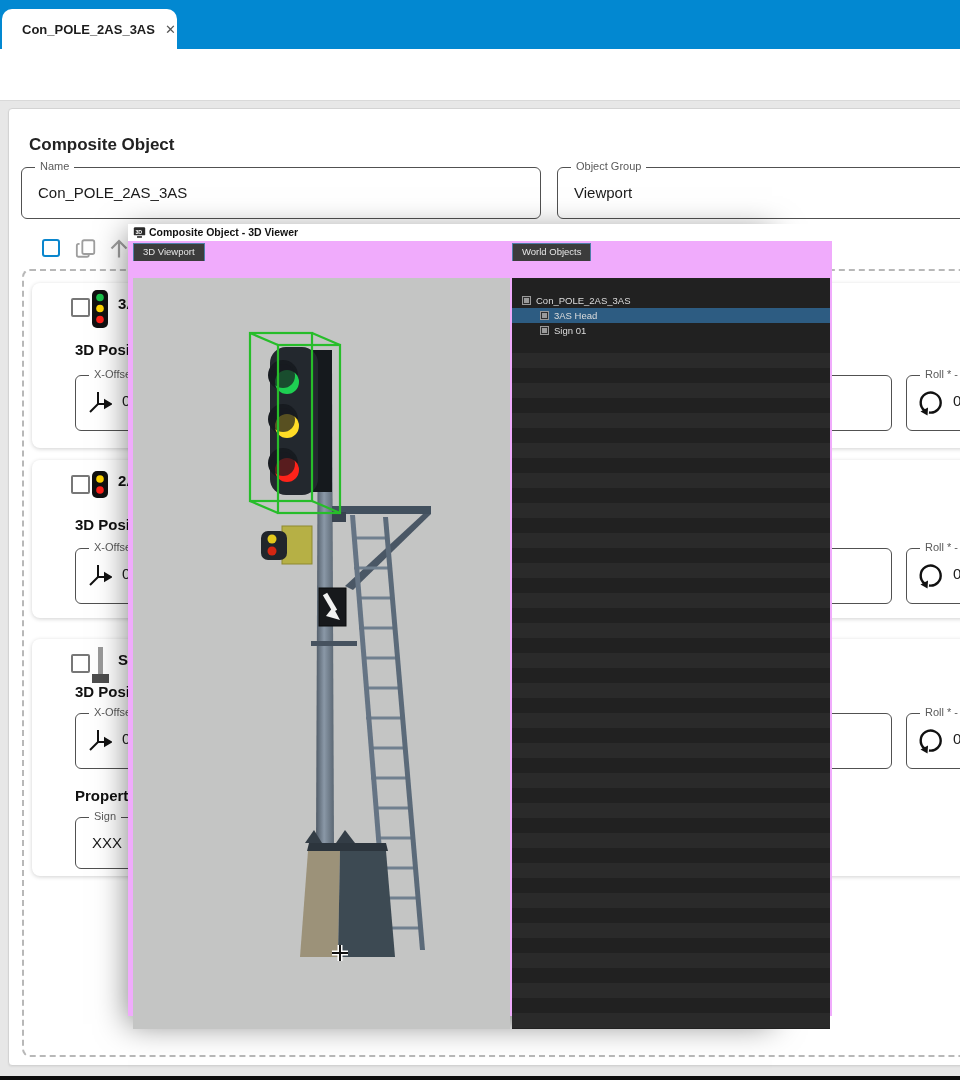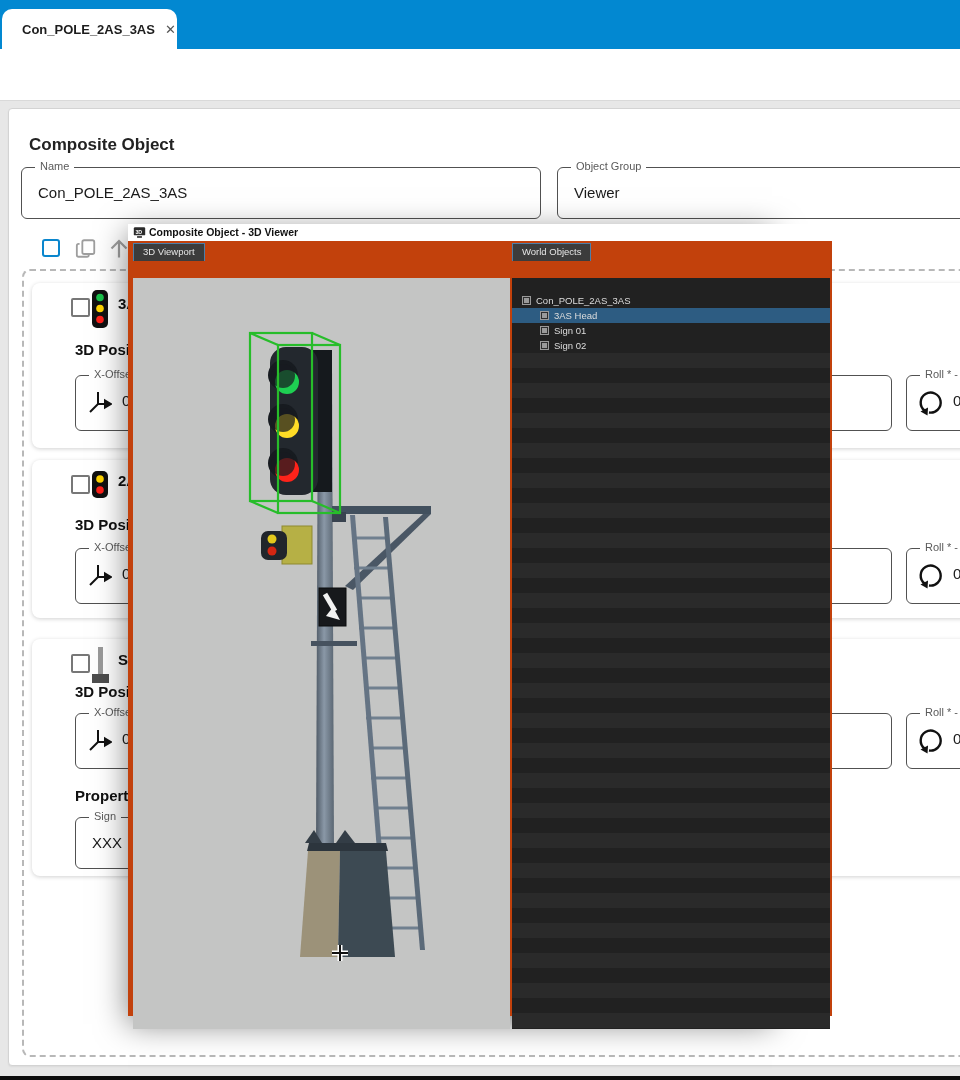--- a/index.html
+++ b/index.html
@@ -49,21 +49,21 @@
     box-shadow:0 1px 4px rgba(0,0,0,.18); }
   .item-card .i-check { position:absolute; left:39px; top:15px; width:19px; height:19px; border:2px solid #777; border-radius:2px; background:#fff; cursor:pointer; }
   .item-card .i-icon { position:absolute; left:58px; top:6px; }
   .item-card .i-title { position:absolute; left:86px; top:12px; font-size:15px; font-weight:700; color:#111; white-space:nowrap; }
   .sec-head { position:absolute; left:43px; font-size:15px; font-weight:700; color:#111; white-space:nowrap; }
 
   
   .modal { position:absolute; left:128px; top:196px; width:644px; height:792px; box-shadow:0 8px 30px rgba(0,0,0,.5);margin-top:28px; }
   .m-titlebar { position:absolute; left:0; top:0; width:704px; height:17px; background:#fff; }
   .m-title { position:absolute; left:21px; top:2px; font-size:10.5px; font-weight:600; color:#111; }
-  .m-body { position:absolute; left:0; top:17px; width:704px; height:775px; background:#c2410c;text-decoration:underline; }
+  .m-body { position:absolute; left:0; top:17px; width:704px; height:775px; background:#f0abfc;text-decoration:underline; }
   .mtab { position:absolute; top:2px; height:18px; background:#3c3c3c; border:1px solid #4d7ea8; border-bottom:none;
     color:#e6e6e6; font-size:9.5px; line-height:16px; padding:0 9px; cursor:pointer; white-space:nowrap; }
   .viewport { position:absolute; left:5px; top:37px; width:377px; height:751px; background:#c4c5c4; overflow:hidden; cursor:crosshair; }
   .wpanel { position:absolute; left:384px; top:37px; width:318px; height:751px; background:#212121; }
   .wsearch { position:absolute; left:0; top:0; width:318px; height:15px; background:#3b3b3b; }
   .wsearch input { width:100%; height:15px; background:transparent; border:none; outline:none;
     color:#cfcfcf; font-size:10px; padding:0 18px 0 5px; font-family:inherit; }
   .wsearch input::placeholder { color:#9a9a9a; }
   .trow { position:absolute; left:0; width:318px; height:15px; display:flex; align-items:center;
     color:#dddddd; font-size:9.5px; cursor:pointer; background:#212121; }
@@ -94,21 +94,21 @@
 <div class="main-card">
   <div class="page-title">Composite Object</div>
 
   <div class="ofield" style="left:12px; top:58px; width:520px; height:52px;">
     <span class="flabel">Name</span>
     <span class="fvalue">Con_POLE_2AS_3AS</span>
   </div>
 
   <div class="ofield" style="left:548px; top:58px; width:450px; height:52px;">
     <span class="flabel">Object Group</span>
-    <span class="fvalue">Viewer</span>
+    <span class="fvalue">Viewport</span>
   </div>
 
   <div class="tb-check" style="left:33px; top:130px;"></div>
   <div class="tb-btn" style="left:66px; top:128px;">
     <svg width="22" height="23" viewBox="0 0 24 24">
       <rect x="8" y="3" width="13" height="15" rx="2" fill="none" stroke="#9e9e9e" stroke-width="2"></rect>
       <path d="M5 7 h-1 a2 2 0 0 0 -2 2 v10 a2 2 0 0 0 2 2 h9 a2 2 0 0 0 2 -2 v-1" fill="none" stroke="#9e9e9e" stroke-width="2"></path>
     </svg>
   </div>
   <div class="tb-btn" style="left:98px; top:127px;">
@@ -342,22 +342,18 @@
         <span>Con_POLE_2AS_3AS</span>
       </div>
       <div class="trow lvl1 sel" style="top:30px;">
         <span class="mesh"></span>
         <span>3AS Head</span>
       </div>
       <div class="trow lvl1" style="top:45px;">
         <span class="mesh"></span>
         <span>Sign 01</span>
       </div>
-      <div class="trow lvl1" style="top:60px;">
-        <span class="mesh"></span>
-        <span>Sign 02</span>
-      </div>
       <div class="stripes"></div>
     </div>
   </div>
 </div>
 
 <div class="footer-bar"></div>
 
 </body></html>

